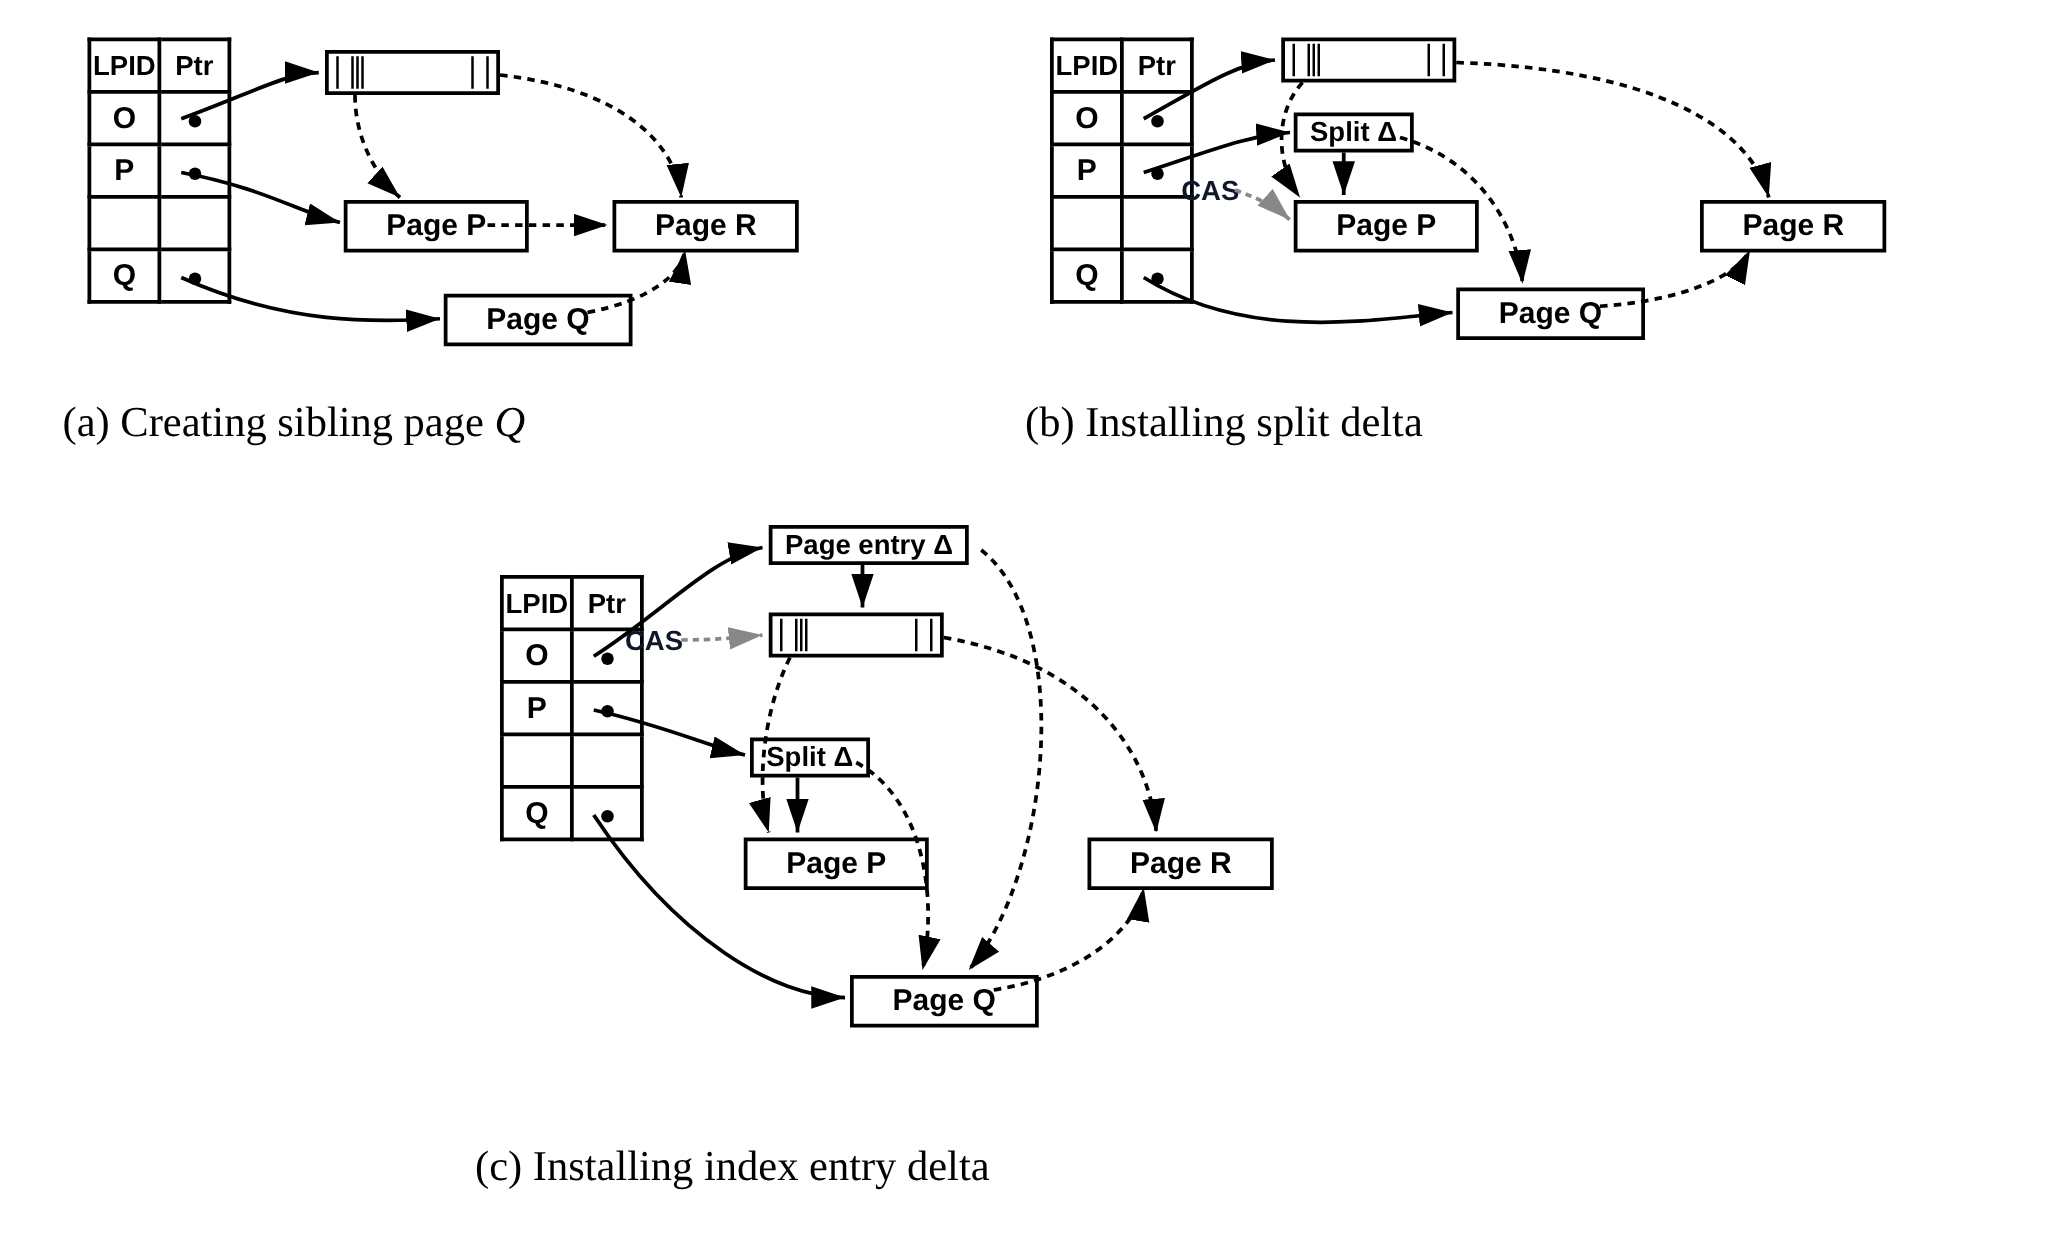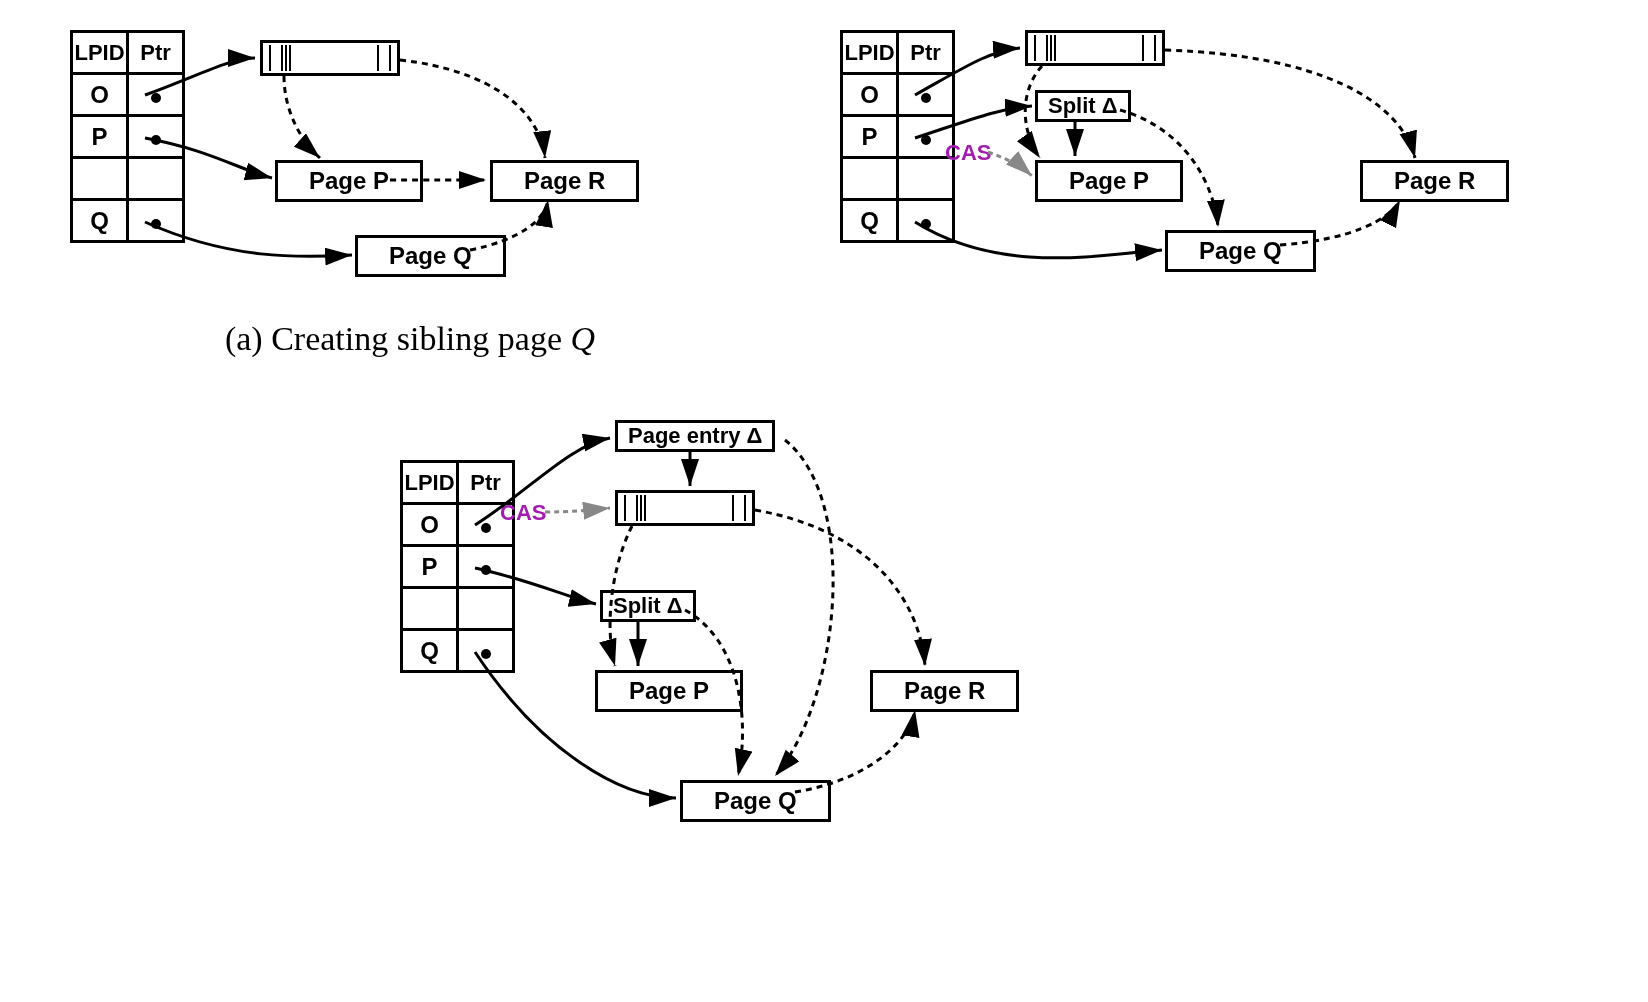--- a/index.html
+++ b/index.html
@@ -16,21 +16,21 @@
     position: absolute;
   }
   .panel-a { left: 50px; top: 30px; width: 720px; height: 330px; }
   .panel-b { left: 820px; top: 30px; width: 780px; height: 330px; }
   .panel-c { left: 380px; top: 420px; width: 880px; height: 540px; }
 
   .caption {
     position: absolute;
     font-size: 34px;
     color: #000;
-    text-align: center;
+    text-align: left;
     width: 100%;
   }
   .caption .ital { font-style: italic; }
   .panel-a .caption { left: 0; top: 290px; }
   .panel-b .caption { left: 0; top: 290px; }
   .panel-c .caption { left: 0; top: 495px; }
 
   
   .maptable {
     position: absolute;
@@ -91,21 +91,21 @@
     position: absolute;
     left: 22px; top: 2px; bottom: 2px;
     width: 6px;
     border-left: 2px solid #000;
     border-right: 2px solid #000;
   }
 
   
   .caslabel {
     position: absolute;
-    color: #a21caf;
+    color: #0f172a;
     font-family: Arial, Helvetica, sans-serif;
     font-weight: bold;
     font-size: 22px;
   }
 
   svg.arrows {
     position: absolute;
     left: 0; top: 0;
     width: 100%; height: 100%;
     pointer-events: none;
@@ -236,20 +236,23 @@
 
     <path d="M 255 92 L 255 126" stroke="#000" stroke-width="3" fill="none" marker-end="url(#arrB)"></path>
 
     <path d="M 300 80 C 370 100, 395 160, 398 197" stroke="#000" stroke-width="3" fill="none" stroke-dasharray="6,5" marker-end="url(#arrB)"></path>
 
     <path d="M 460 215 C 530 210, 570 190, 580 170" stroke="#000" stroke-width="3" fill="none" stroke-dasharray="6,5" marker-end="url(#arrB)"></path>
 
     <path d="M 168 122 C 185 128, 200 135, 212 146" stroke="#888" stroke-width="3" fill="none" stroke-dasharray="5,4" marker-end="url(#arrBg)"></path>
   </svg>
 
+  <div class="caption">
+    <span>(b) </span><span>Installing split delta</span>
+  </div>
 </div>
 
 <div class="panel panel-c">
 
   <table class="maptable" style="left:0; top:40px;">
     <tbody>
         <tr class="hdr">
       <td>LPID</td>
       <td>Ptr</td>
     </tr>
@@ -309,13 +312,16 @@
 
     <path d="M 258 202 L 258 246" stroke="#000" stroke-width="3" fill="none" marker-end="url(#arrC)"></path>
 
     <path d="M 305 190 C 360 220, 370 300, 358 356" stroke="#000" stroke-width="3" fill="none" stroke-dasharray="6,5" marker-end="url(#arrC)"></path>
 
     <path d="M 415 372 C 490 360, 530 320, 535 290" stroke="#000" stroke-width="3" fill="none" stroke-dasharray="6,5" marker-end="url(#arrC)"></path>
 
     <path d="M 165 92 C 190 92, 210 90, 230 88" stroke="#888" stroke-width="3" fill="none" stroke-dasharray="5,4" marker-end="url(#arrCg)"></path>
   </svg>
 
+  <div class="caption">
+    <span>(c) </span><span>Installing index entry delta</span>
+  </div>
 </div>
 
 </body></html>

